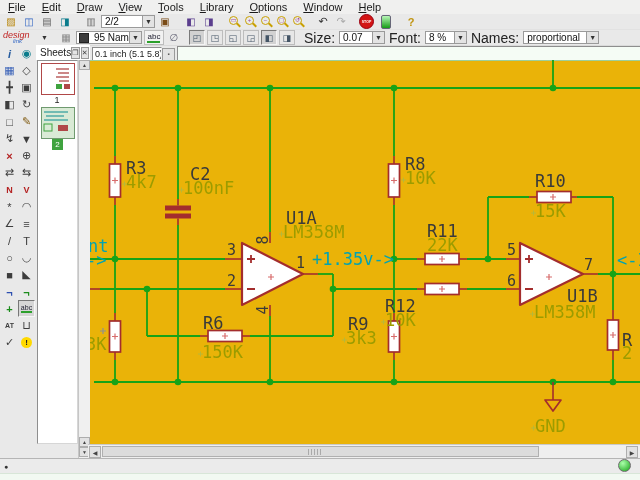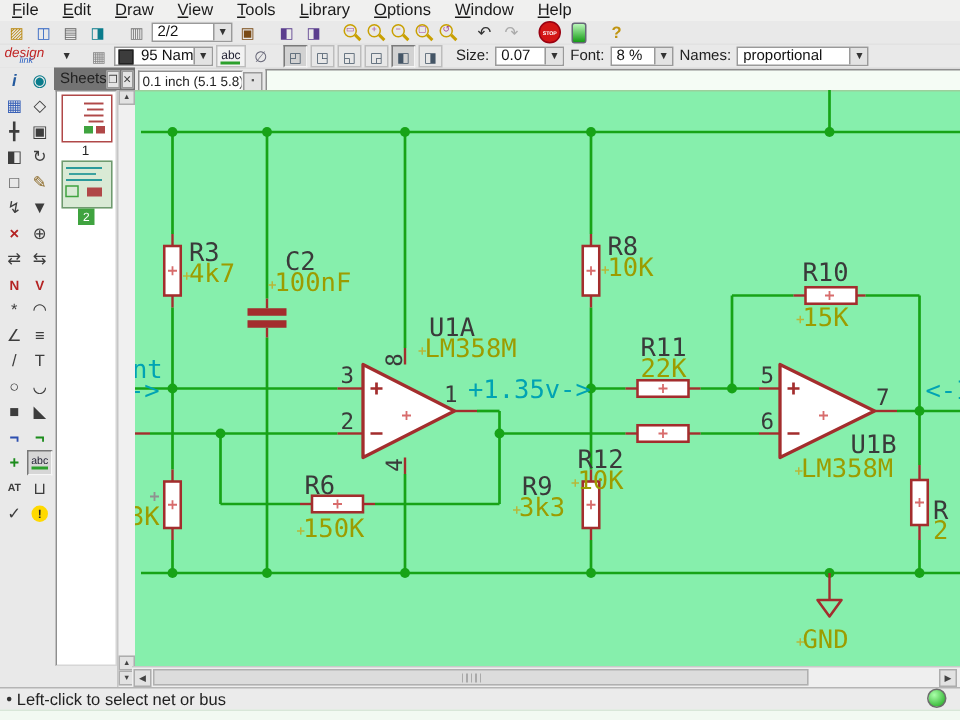--- a/index.html
+++ b/index.html
@@ -33,21 +33,21 @@
   .glight{width:8px;height:12px;background:linear-gradient(#b9f7b9,#169c16);border:1px solid #667;border-radius:2px;flex:0 0 auto}
   .helpq{color:#c09410;font-weight:bold;font-size:11px}
   .logo{width:36px;line-height:6px;flex:0 0 auto;padding-top:1px}
   .logo .l1{font-size:9px;font-style:italic;font-weight:normal;color:#c02525;display:block}
   .logo .l2{font-size:6px;font-style:italic;color:#2d62c2;display:block;padding-left:10px}
   .caret{font-size:7px;color:#333;flex:0 0 auto}
   .swatch{width:8px;height:8px;background:#3c3c3c;border:1px solid #222;margin:0 2px;flex:0 0 auto}
   .alb{width:14px;height:13px;border:1px solid #bdbdbd;background:#e7e7e7;font-size:9px;color:#456;
        display:flex;align-items:center;justify-content:center;flex:0 0 auto}
   .alb.on{background:#d2d2d2;border-color:#7a7a7a #f4f4f4 #f4f4f4 #7a7a7a}
-  .tlabel{font-size:10px;color:#222;margin:0 2px;flex:0 0 auto}
+  .tlabel{font-size:14px;color:#222;margin:0 2px;flex:0 0 auto}
   .abcbtn{width:18px;height:13px;border:1px solid #bdbdbd;background:#f2f2f2;font-size:8px;color:#223;
           display:flex;align-items:center;justify-content:center;flex:0 0 auto}
   .abcbtn span{border-bottom:2px solid #2ca02c;line-height:8px}
   
   .coordbox{position:absolute;left:92px;top:47px;width:66px;height:12px;background:#fff;
             border:1px solid;border-color:#8e8e8e #f2f2f2 #f2f2f2 #8e8e8e;font-size:9px;color:#222;
             line-height:12px;padding-left:2px;white-space:nowrap;overflow:hidden}
   .minibtn{position:absolute;left:162px;top:48px;width:11px;height:11px;background:#e3e3e3;
            border:1px solid #9a9a9a;font-size:6px;color:#555;text-align:center;line-height:10px}
   .cmdinput{position:absolute;left:177px;top:46px;width:459px;height:13px;background:#f5fcf5;
@@ -65,39 +65,39 @@
   [data-name="tool-bus-icon"]{color:#2d4fb0;font-weight:bold}
   [data-name="tool-show-icon"]{color:#0a7c8c}
   [data-name="tool-display-icon"]{color:#3a62b8}
   [data-name="tool-label-icon"]{color:#223;border-bottom-color:#777}
   [data-name="tool-label-icon"] span{border-bottom:2px solid #2ca02c;line-height:7px}
   [data-name="tool-errors-icon"]{background:#ffd900;border-radius:50%;width:11px;height:11px;margin:3px;
       font-size:8px;font-weight:bold;color:#222}
   [data-name="tool-change-icon"]{color:#86621c}
   
   .shhdr{position:absolute;left:36px;top:45px;width:54px;height:15px;display:flex;align-items:center;
-         font-size:10px;color:#222;background:#737373}
+         font-size:10px;color:#222;background:#ffffff}
   .shhdr .t{flex:1;padding-left:4px}
   .phbtn{width:10px;height:10px;border:1px solid #999;background:#e4e4e4;font-size:7px;color:#444;
          display:flex;align-items:center;justify-content:center;margin-right:1px}
   .sheetlist{position:absolute;left:37px;top:60px;width:41px;height:384px;background:#fff;
              border:1px solid;border-color:#8e8e8e #d6d6d6 #d6d6d6 #8e8e8e;box-sizing:border-box}
   .thumb{position:absolute;left:3px;width:32px;height:30px;background:#fff;border:1px solid #b04848}
   .thumb1{top:2px}
   .thumb2{top:46px;background:#d9ead5;border-color:#6f9a6f}
   .shlbl{position:absolute;left:0;width:38px;text-align:center;font-size:9px;color:#222}
   .shlbl1{top:34px}
   .badge2{position:absolute;left:14px;top:78px;width:11px;height:11px;background:#3fa33f;color:#fff;
           font-size:8px;display:flex;align-items:center;justify-content:center}
   .vscroll{position:absolute;left:78px;top:60px;width:11px;height:398px;background:#f0f0f0;
            border-left:1px solid #c6c6c6}
   .vsb{position:absolute;left:0;width:11px;height:10px;background:#e2e2e2;border:1px solid #adadad;
        box-sizing:border-box;font-size:5px;color:#444;display:flex;align-items:center;justify-content:center}
   
-  .canvas{position:absolute;left:90px;top:60px;width:550px;height:384px;background:#86efac}
+  .canvas{position:absolute;left:90px;top:60px;width:550px;height:384px;background:#eab308}
   .canvas svg{display:block}
   .w{stroke:var(--wire,#17A317);stroke-width:1.8;fill:none}
   .wl{stroke:#9ccf9c;stroke-width:1;fill:none}
   .r{stroke:var(--sym,#A32D2D);stroke-width:1.6;fill:none}
   .b{fill:#fff;stroke:var(--sym,#A32D2D);stroke-width:1.7}
   .bar{fill:var(--sym,#A32D2D);stroke:none}
   .tri{fill:#fff;stroke:var(--sym,#A32D2D);stroke-width:2.2;stroke-linejoin:round}
   .mk{stroke:var(--sym,#A32D2D);stroke-width:1.8;fill:none}
   .oc{stroke:#d86c6c;stroke-width:1.2;fill:none}
   .gc{stroke:#909090;stroke-width:1.2;fill:none}
@@ -212,21 +212,21 @@
   <div class="combo" style="width:46px" data-name="size-combo">
     <span class="val" data-name="size-value">0.07</span>
     <span class="arr" data-name="chevron-down-icon">▼</span>
   </div>
   <span class="tlabel" data-name="ratio-label">Font:</span>
   <div class="combo" style="width:42px" data-name="ratio-combo">
     <span class="val" data-name="ratio-value">8 %</span>
     <span class="arr" data-name="chevron-down-icon">▼</span>
   </div>
   <span class="tlabel" data-name="font-label">Names:</span>
-  <div class="combo" style="width:88px" data-name="font-combo">
+  <div class="combo" style="width:76px" data-name="font-combo">
     <span class="val" data-name="font-value">proportional</span>
     <span class="arr" data-name="chevron-down-icon">▼</span>
   </div>
 </div>
 
 <div class="coordbox" data-name="coordinate-display">0.1 inch (5.1 5.8)</div>
 <div class="minibtn" data-name="coord-mode-button">▪</div>
 <input class="cmdinput" data-name="command-input" value="" style="">
 
 <div class="lefttools" data-name="tool-palette">
@@ -551,16 +551,15 @@
 </div>
 
 <div class="hsb" data-name="canvas-hscrollbar">
   <span class="hbtn" style="left:1px" data-name="scroll-left-icon">◀</span>
   <div class="hthumb" data-name="hscroll-thumb"></div>
   <span class="hbtn" style="left:538px" data-name="scroll-right-icon">▶</span>
 </div>
 
 <div class="statusbar" data-name="statusbar">
   <span class="dot" data-name="status-bullet-icon">●</span>
-  <span data-name="status-message">Left-click to select net or bus</span>
 </div>
 <div class="ball" data-name="ready-indicator-icon"></div>
 <div class="bottomstrip" data-name="window-bottom-edge"></div>
 
 </body></html>

